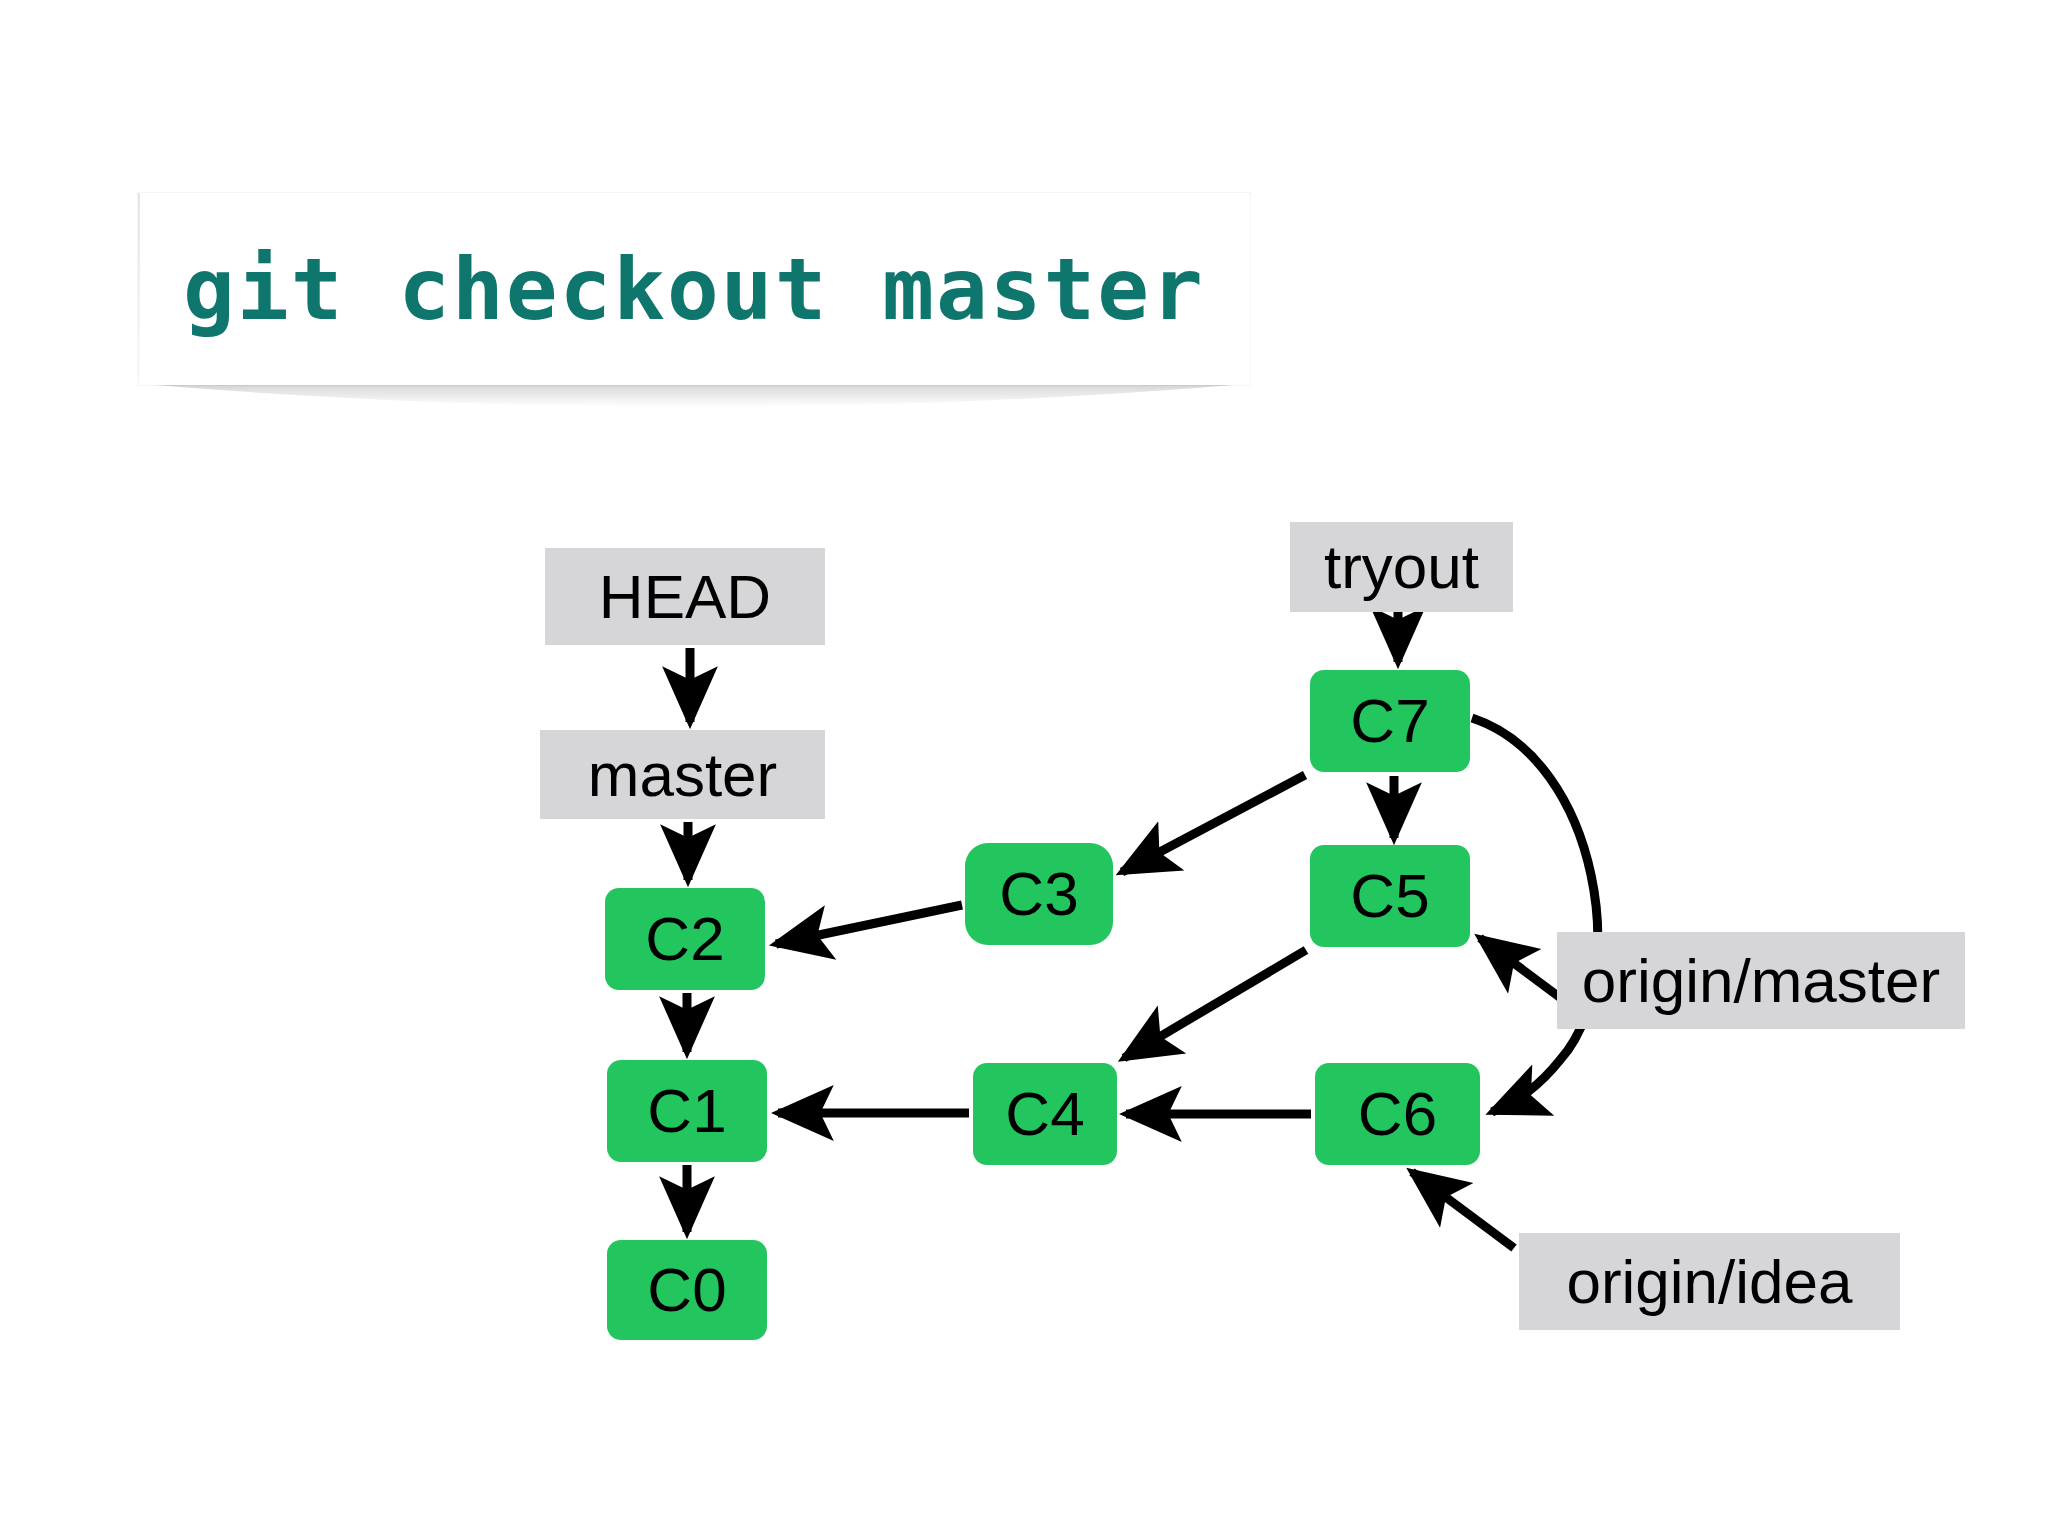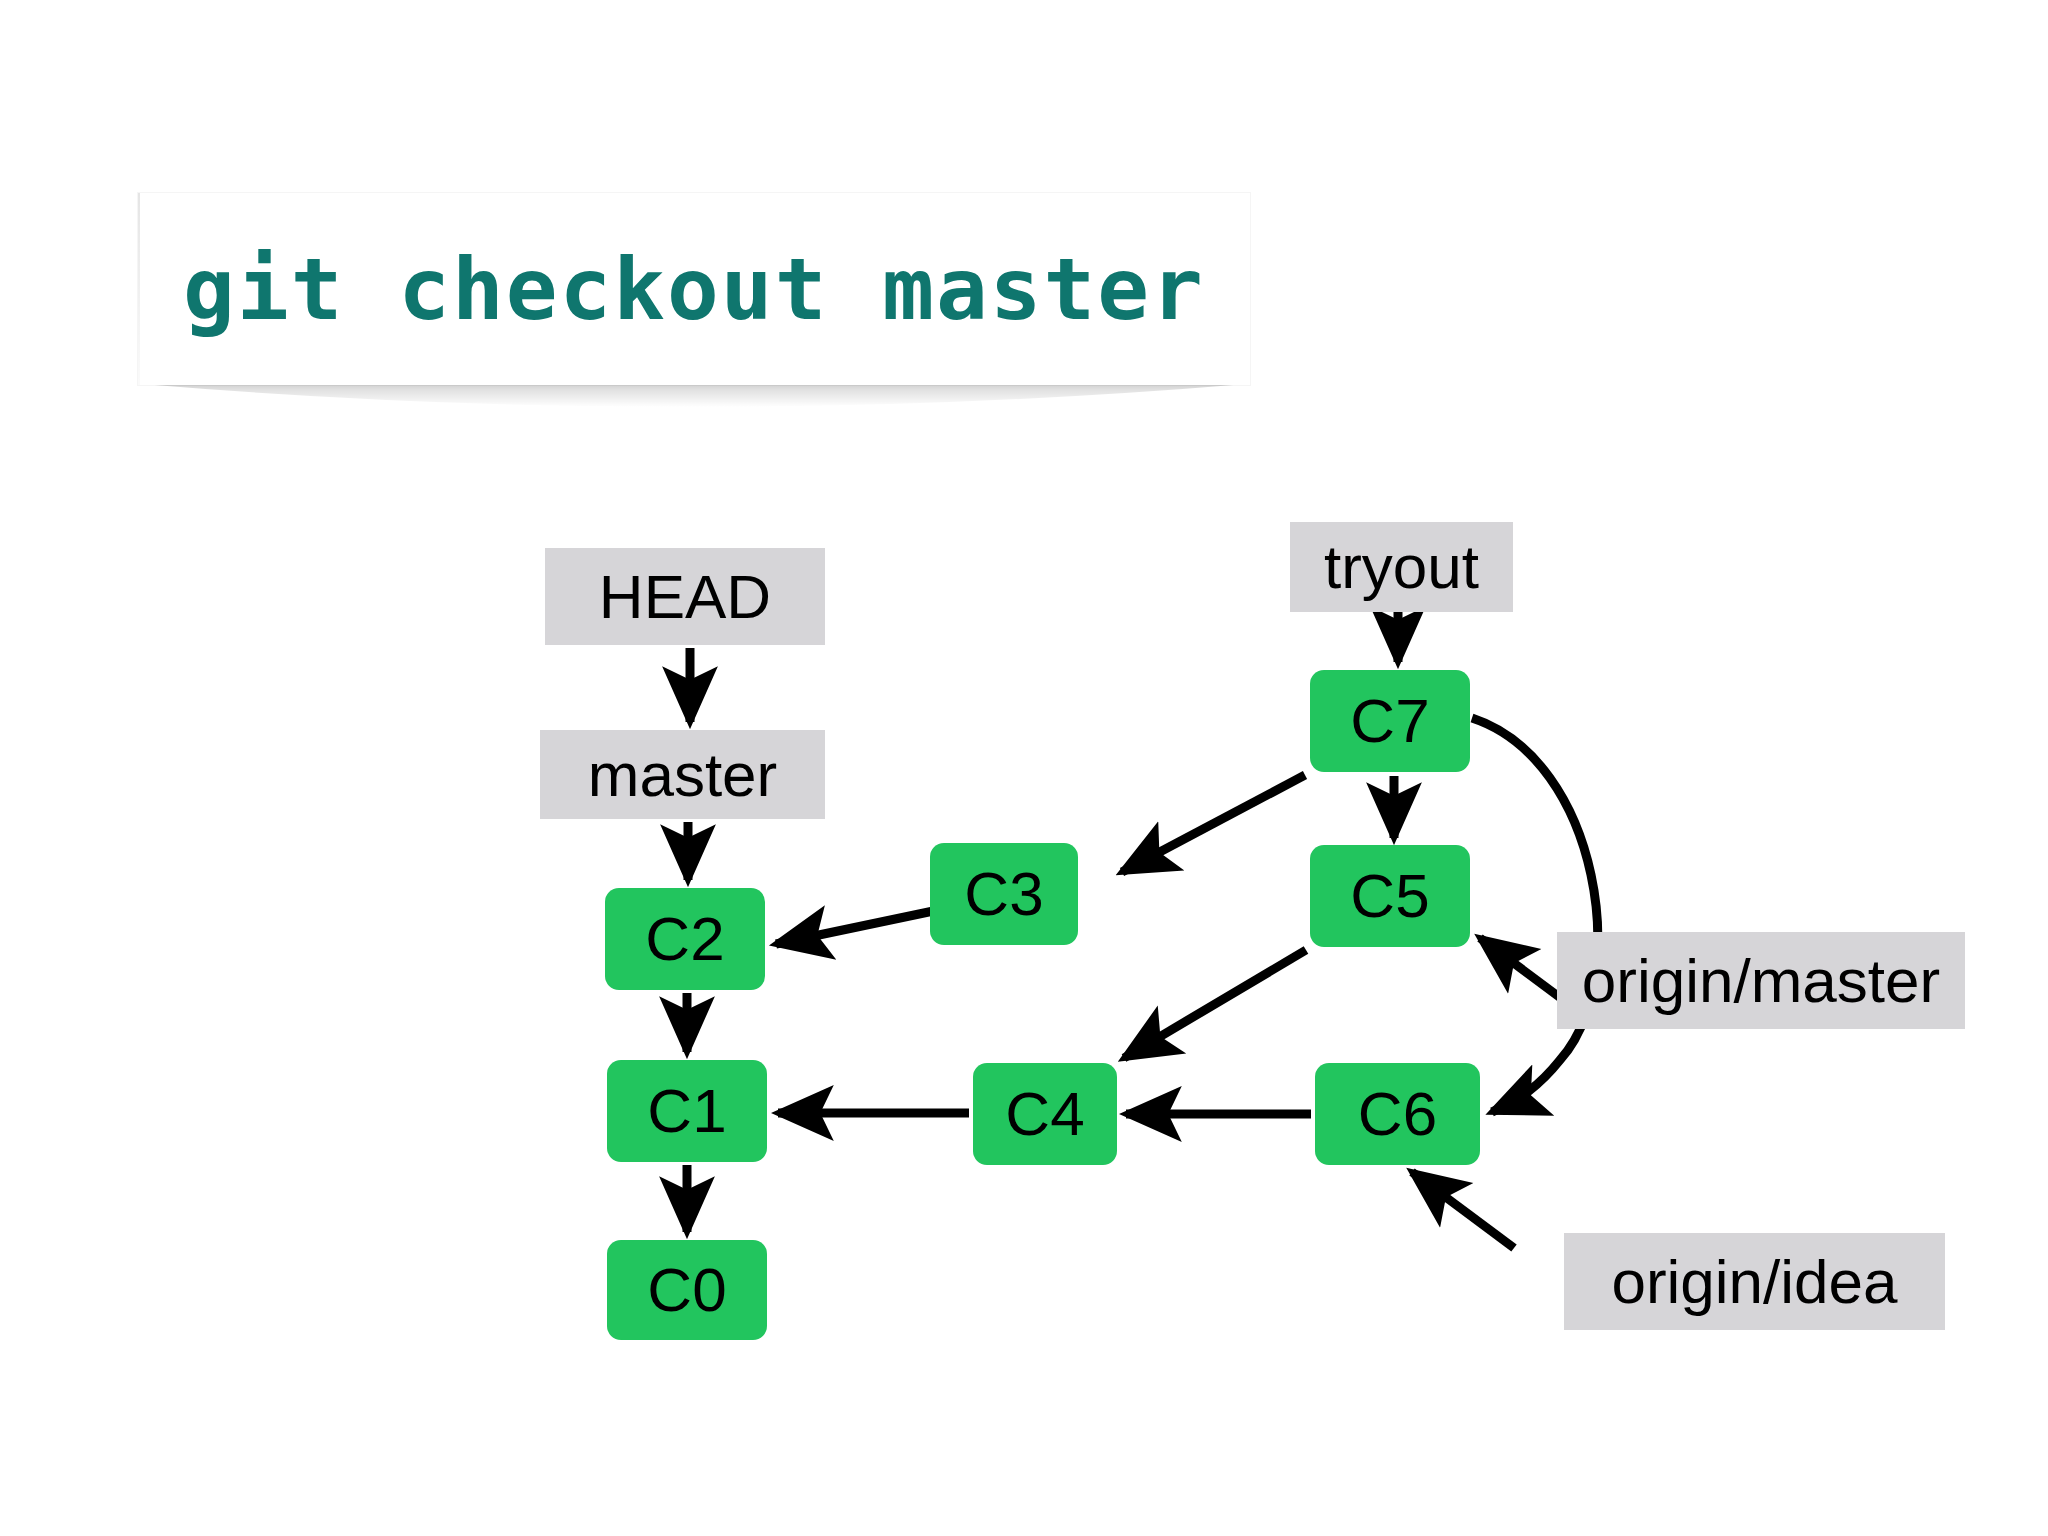--- a/index.html
+++ b/index.html
@@ -149,25 +149,25 @@
 
       <path d="M 1472 718 C 1600 760, 1632 980, 1560 1060 C 1540 1085, 1520 1100, 1492 1112"></path>
 
       <line x1="1514" y1="1248" x2="1412" y2="1172"></line>
     </g>
   </svg>
 
   <div class="node-box commit" style="left:607px;  top:1240px; width:160px; height:100px;">C0</div>
   <div class="node-box commit" style="left:607px;  top:1060px; width:160px; height:102px;">C1</div>
   <div class="node-box commit" style="left:605px;  top:888px;  width:160px; height:102px;">C2</div>
-  <div class="node-box commit" style="left:930px;  top:843px;  width:148px; height:102px;">C3</div>
+  <div class="node-box commit" style="left:965px;  top:843px;  width:148px; height:102px;border-radius:23px;">C3</div>
   <div class="node-box commit" style="left:973px;  top:1063px; width:144px; height:102px;">C4</div>
   <div class="node-box commit" style="left:1310px; top:845px;  width:160px; height:102px;">C5</div>
   <div class="node-box commit" style="left:1315px; top:1063px; width:165px; height:102px;">C6</div>
   <div class="node-box commit" style="left:1310px; top:670px;  width:160px; height:102px;">C7</div>
 
   <div class="node-box reflabel" style="left:545px;  top:548px;  width:280px; height:97px;">HEAD</div>
   <div class="node-box reflabel" style="left:540px;  top:730px;  width:285px; height:89px;">master</div>
   <div class="node-box reflabel" style="left:1290px; top:495px;  width:223px; height:90px;margin-top:27px;">tryout</div>
   <div class="node-box reflabel" style="left:1557px; top:932px;  width:408px; height:97px;">origin/master</div>
-  <div class="node-box reflabel" style="left:1564px; top:1233px; width:381px; height:97px;">origin/idea</div>
+  <div class="node-box reflabel" style="left:1519px; top:1233px; width:381px; height:97px;">origin/idea</div>
 
 </div>
 
 </body></html>

